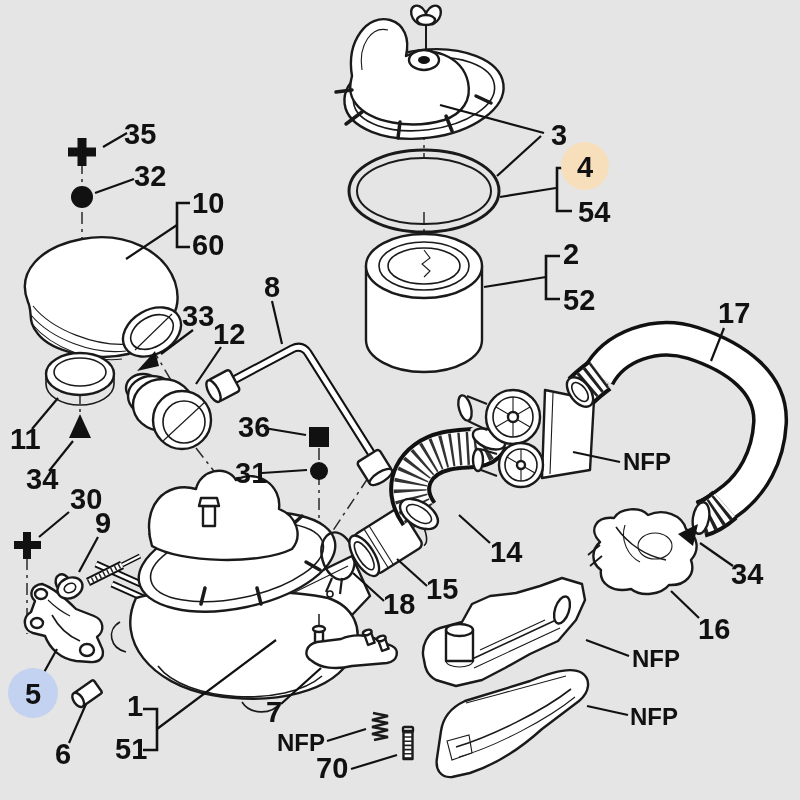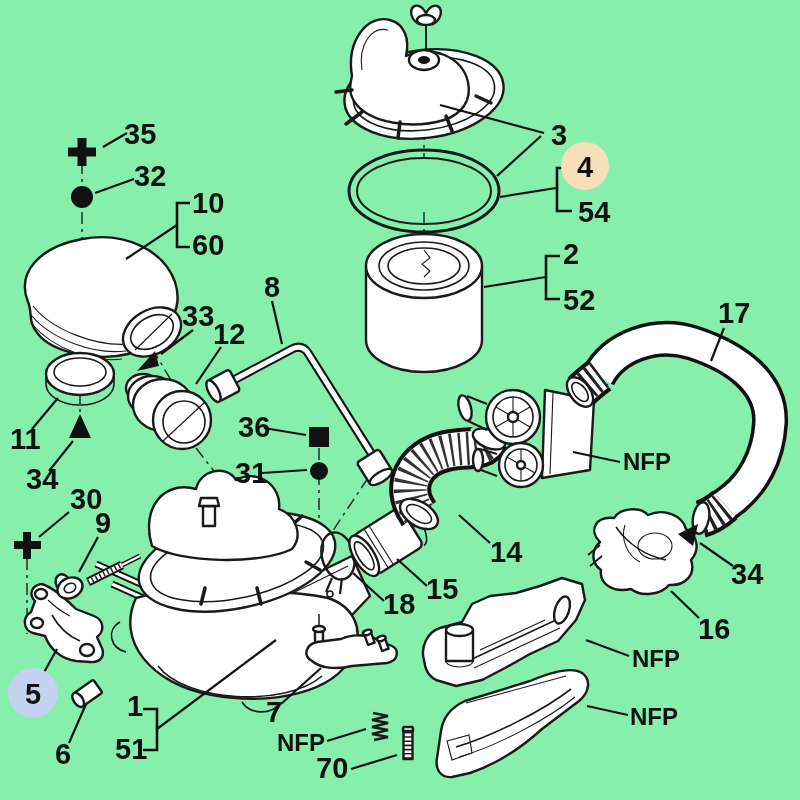--- a/index.html
+++ b/index.html
@@ -1,16 +1,16 @@
 <!DOCTYPE html>
 <html><head>
 <meta charset="utf-8">
 <style>
   html,body{margin:0;padding:0;background:#fff;}
-  .stage{position:relative;width:800px;height:800px;background:#86efac;overflow:hidden;}
+  .stage{position:relative;width:800px;height:800px;background:#e5e5e5;overflow:hidden;}
   svg{display:block;}
   .lbl{font-family:"Liberation Sans",sans-serif;font-weight:bold;font-size:29px;fill:#111;}
   .lbl-sm{font-family:"Liberation Sans",sans-serif;font-weight:bold;font-size:24px;fill:#111;}
   .part{fill:#ffffff;stroke:#1a1a1a;stroke-width:2.4;stroke-linejoin:round;}
   .thin{fill:none;stroke:#1a1a1a;stroke-width:1.6;}
   .hair{fill:none;stroke:#1a1a1a;stroke-width:1.1;}
   .lead{fill:none;stroke:#111;stroke-width:2.2;}
   .brk{fill:none;stroke:#111;stroke-width:2.6;}
   .cl{fill:none;stroke:#2a2a2a;stroke-width:1.5;stroke-dasharray:12 5 3 5;}
   .sym{fill:#111;stroke:none;}

